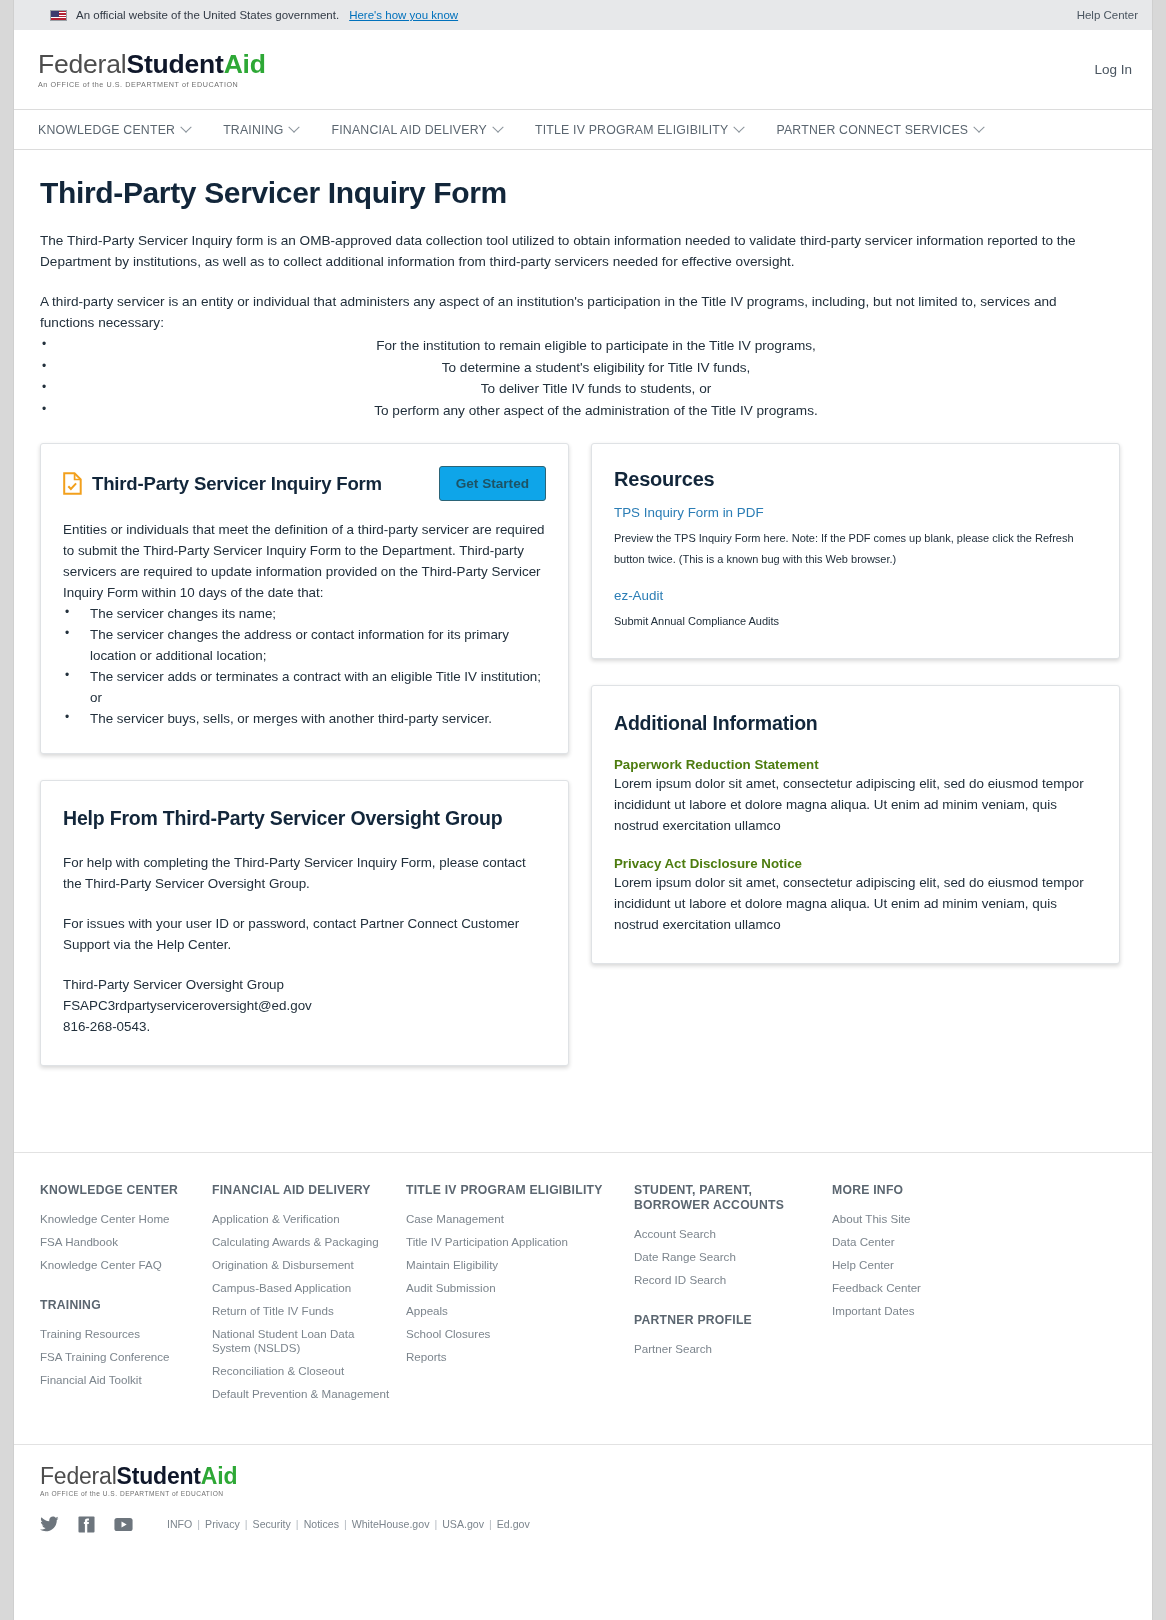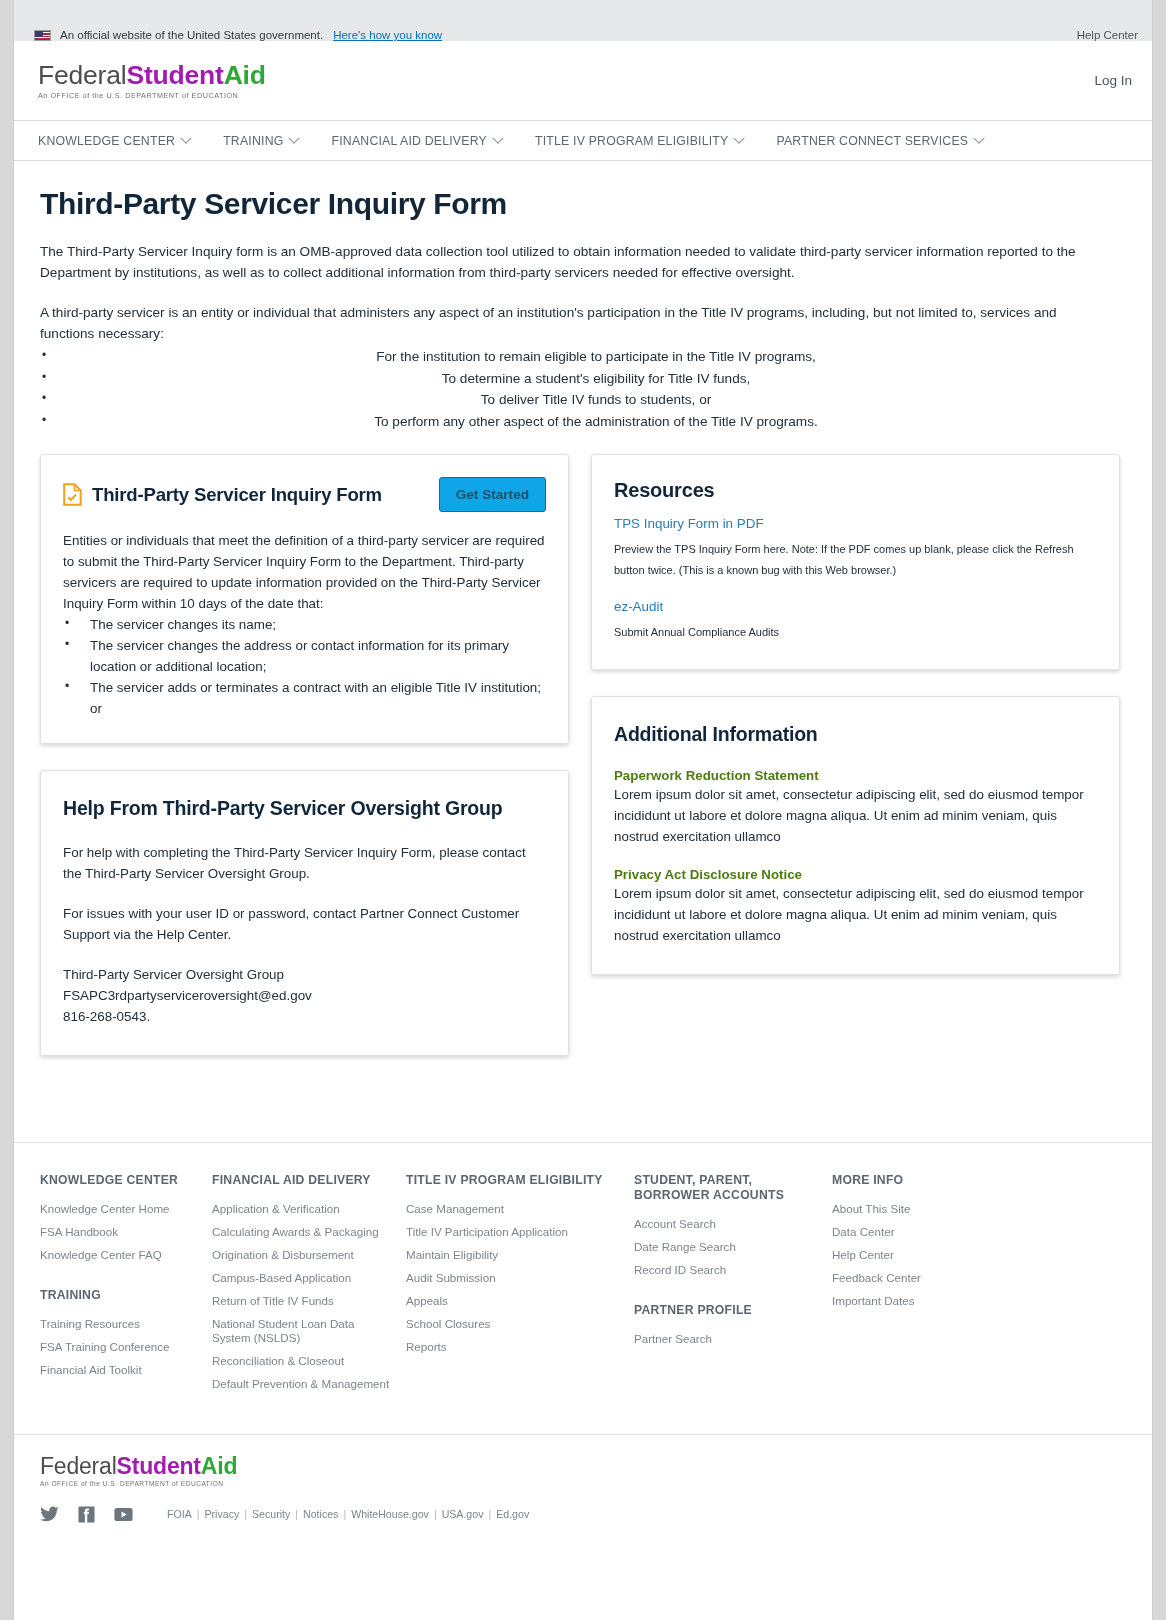--- a/index.html
+++ b/index.html
@@ -18,24 +18,24 @@
     background: #ffffff;
     border-left: 1px solid #cfcfcf;
     border-right: 1px solid #cfcfcf;
     position: relative;
     min-height: 1620px;
   }
 
   
   .gov-banner {
     background: #e7e8ea;
-    height: 41px;
+    height: 30px;
     display: flex;
-    align-items: flex-end;
-    padding: 0 14px 0 20px;
+    align-items: center;
+    padding: 0 14px 0 36px;
     font-size: 11.5px;
     color: #323a45;
   }
   .flag {
     width: 17px; height: 11px;
     margin-right: 9px;
     position: relative;
     background: #ffffff;
     flex: 0 0 auto;
     background-image:
@@ -75,21 +75,21 @@
     border-bottom: 1px solid #dcdcdc;
     background:#fff;
   }
   .logo { line-height: 1; }
   .logo .logo-top {
     font-size: 26.5px;
     letter-spacing: -0.2px;
     white-space: nowrap;
   }
   .logo .w-federal { color:#4d4d4d; font-weight:400; }
-  .logo .w-student { color:#a21caf; font-weight:700; }
+  .logo .w-student { color:#0f172a; font-weight:700; }
   .logo .w-aid { color:#2ea836; font-weight:700; }
   .logo .logo-sub {
     font-size: 7.2px;
     letter-spacing: 0.55px;
     color:#6f6f6f;
     margin-top: 3px;
     white-space: nowrap;
   }
   .login-link {
     margin-left:auto;
@@ -412,20 +412,21 @@
             <path d="M5.3 14.2 l2.6 2.8 l5.2 -5.6" fill="none" stroke="#f2a01d" stroke-width="2"></path>
           </svg>
           <div class="card-title">Third-Party Servicer Inquiry Form</div>
           <button class="btn-get-started">Get Started</button>
         </div>
         <p class="body">Entities or individuals that meet the definition of a third-party servicer are required to submit the Third-Party Servicer Inquiry Form to the Department.  Third-party servicers are required to update information provided on the Third-Party Servicer Inquiry Form within 10 days of the date that:</p>
         <ul class="card-list">
           <li>The servicer changes its name;</li>
           <li>The servicer changes the address or contact information for its primary location or additional location;</li>
           <li>The servicer adds or terminates a contract with an eligible Title IV institution; or</li>
+          <li>The servicer buys, sells, or merges with another third-party servicer.</li>
         </ul>
       </div>
 
       <div class="card" style="padding:26px 26px 28px 22px;">
         <h2 class="card-h2">Help From Third-Party Servicer Oversight Group</h2>
         <div class="help-body">
           <p>For help with completing the Third-Party Servicer Inquiry Form, please contact the Third-Party Servicer Oversight Group.</p>
           <p>For issues with your user ID or password, contact Partner Connect Customer Support via the Help Center.</p>
           <p class="last">
             <span class="contact-line">Third-Party Servicer Oversight Group</span>
@@ -528,18 +529,18 @@
       <svg class="social-icon" viewBox="0 0 18 18">
         <rect x="0.5" y="0.5" width="17" height="17" rx="1" fill="#6d757d"></rect>
         <path fill="#ffffff" d="M11.6 6.3h-1.8v-1c0-.4.3-.5.5-.5h1.3V2.6h-1.8c-2 0-2.5 1.5-2.5 2.5v1.2H6.2v2.3h1.1V18h2.5V8.6h1.6l.2-2.3z"></path>
       </svg>
       <svg class="social-icon" viewBox="0 0 22 16">
         <rect x="0.5" y="0.5" width="21" height="15" rx="3" fill="#6d757d"></rect>
         <path fill="#ffffff" d="M8.7 4.4l6 3.6-6 3.6z"></path>
       </svg>
 
       <div class="legal-links">
-        <a href="#">FOIA</a><span class="sep">|</span><a href="#">Privacy</a><span class="sep">|</span><a href="#">Security</a><span class="sep">|</span><a href="#">Notices</a><span class="sep">|</span><a href="#">WhiteHouse.gov</a><span class="sep">|</span><a href="#">USA.gov</a><span class="sep">|</span><a href="#">Ed.gov</a>
+        <a href="#">INFO</a><span class="sep">|</span><a href="#">Privacy</a><span class="sep">|</span><a href="#">Security</a><span class="sep">|</span><a href="#">Notices</a><span class="sep">|</span><a href="#">WhiteHouse.gov</a><span class="sep">|</span><a href="#">USA.gov</a><span class="sep">|</span><a href="#">Ed.gov</a>
       </div>
     </div>
   </div>
 
 </div>
 
 </body></html>

